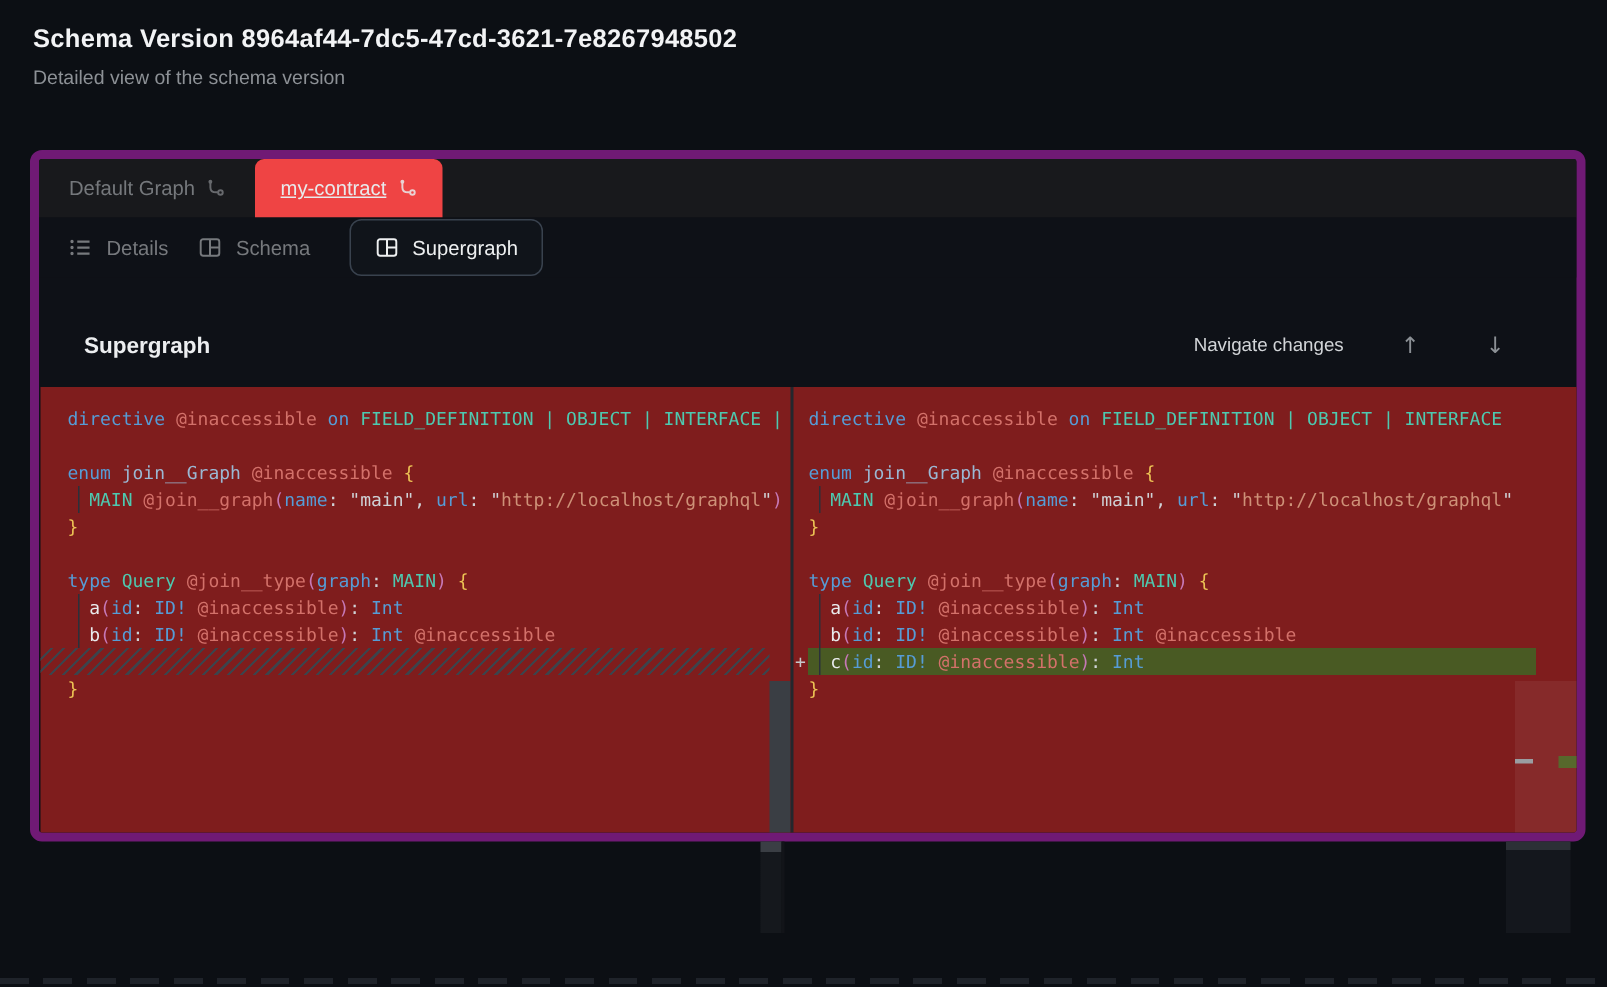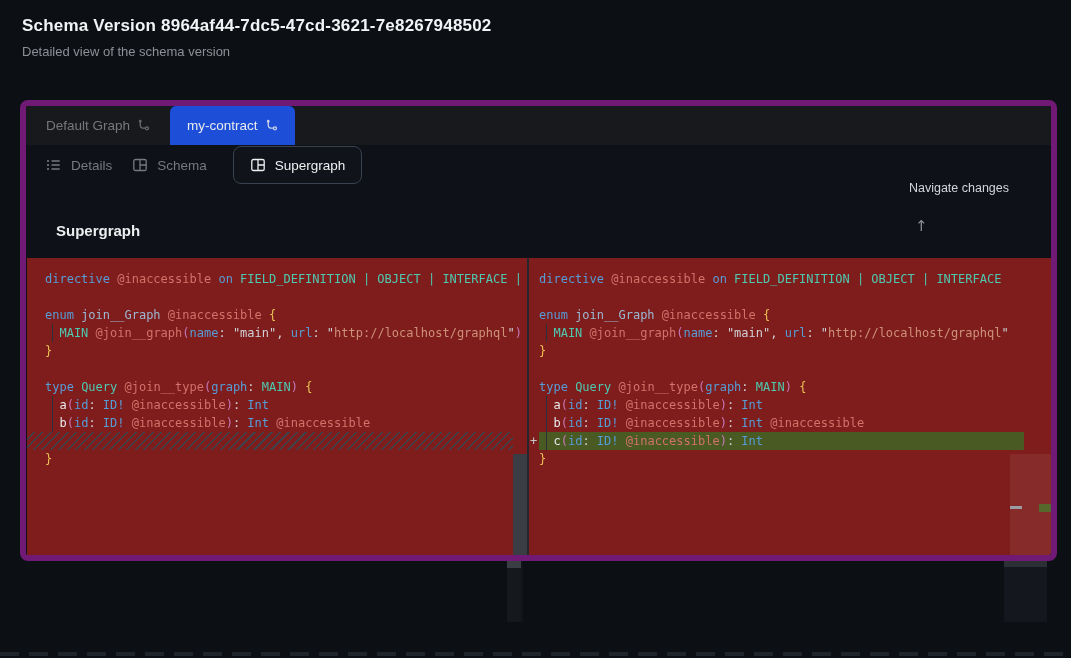--- a/index.html
+++ b/index.html
@@ -10,33 +10,33 @@
   .page-title{position:absolute;left:22px;top:16px;font-size:17px;font-weight:700;color:#f2f3f5;letter-spacing:.2px;}
   .page-subtitle{position:absolute;left:22px;top:44px;font-size:13px;color:#8d9196;}
 
   
   .card{position:absolute;left:20px;top:100px;width:1037px;height:461px;background:#0e1117;
         border:6px solid #701a75;border-radius:8px;overflow:hidden;box-sizing:border-box;}
 
   
   .tabstrip{position:absolute;left:0;top:0;right:0;height:39px;background:#18191c;display:flex;align-items:stretch;}
   .tab{display:flex;align-items:center;gap:7px;padding:0 20px;font-size:13.5px;color:#75787c;cursor:pointer;}
-  .tab.active{background:#1d4ed8;color:#e8eaec;border-radius:6px 6px 0 0;padding:0 17px;}
+  .tab.active{background:#ef4444;color:#e8eaec;border-radius:6px 6px 0 0;padding:0 17px;text-decoration:underline;}
   .tab .forkicon{width:13px;height:13px;opacity:.85;}
 
   
   .subtabs{position:absolute;left:0;top:39px;right:0;height:40px;background:#0e1117;display:flex;align-items:center;padding-left:16px;gap:12px;}
   .subtab{display:flex;align-items:center;gap:9px;font-size:13.5px;color:#76797d;height:36px;padding:0 4px;cursor:pointer;}
   .subtab .sicon{width:16px;height:16px;}
   .subtab.active{color:#eef0f1;border:1px solid #39424e;border-radius:8px;background:#10141a;padding:0 16px;margin-left:10px;}
 
   
   .section-head{position:absolute;left:30px;right:42px;top:104px;height:40px;display:flex;align-items:center;justify-content:space-between;}
   .section-title{font-size:15px;font-weight:700;color:#eceef0;}
-  .nav-changes{display:flex;align-items:flex-start;gap:20px;flex-direction:column;}
+  .nav-changes{display:flex;align-items:center;gap:32px;}
   .nav-label{font-size:12.5px;color:#d2d5d8;}
   .nav-arrow{font-size:15px;color:#8b9095;background:none;border:none;cursor:pointer;padding:2px 6px;font-family:"DejaVu Sans",sans-serif;}
 
   
   .editor{position:absolute;left:1px;top:152px;width:1035px;height:308px;background:#7f1d1d;}
   .pane{position:absolute;top:0;bottom:0;padding-top:12px;box-sizing:border-box;}
   .pane-left{left:0;width:500px;}
   .pane-right{left:502px;width:481px;overflow:visible;}
   .code-line{position:relative;height:18px;line-height:18px;white-space:pre;overflow:hidden;
              font-family:"DejaVu Sans Mono",monospace;font-size:12px;box-sizing:border-box;}

